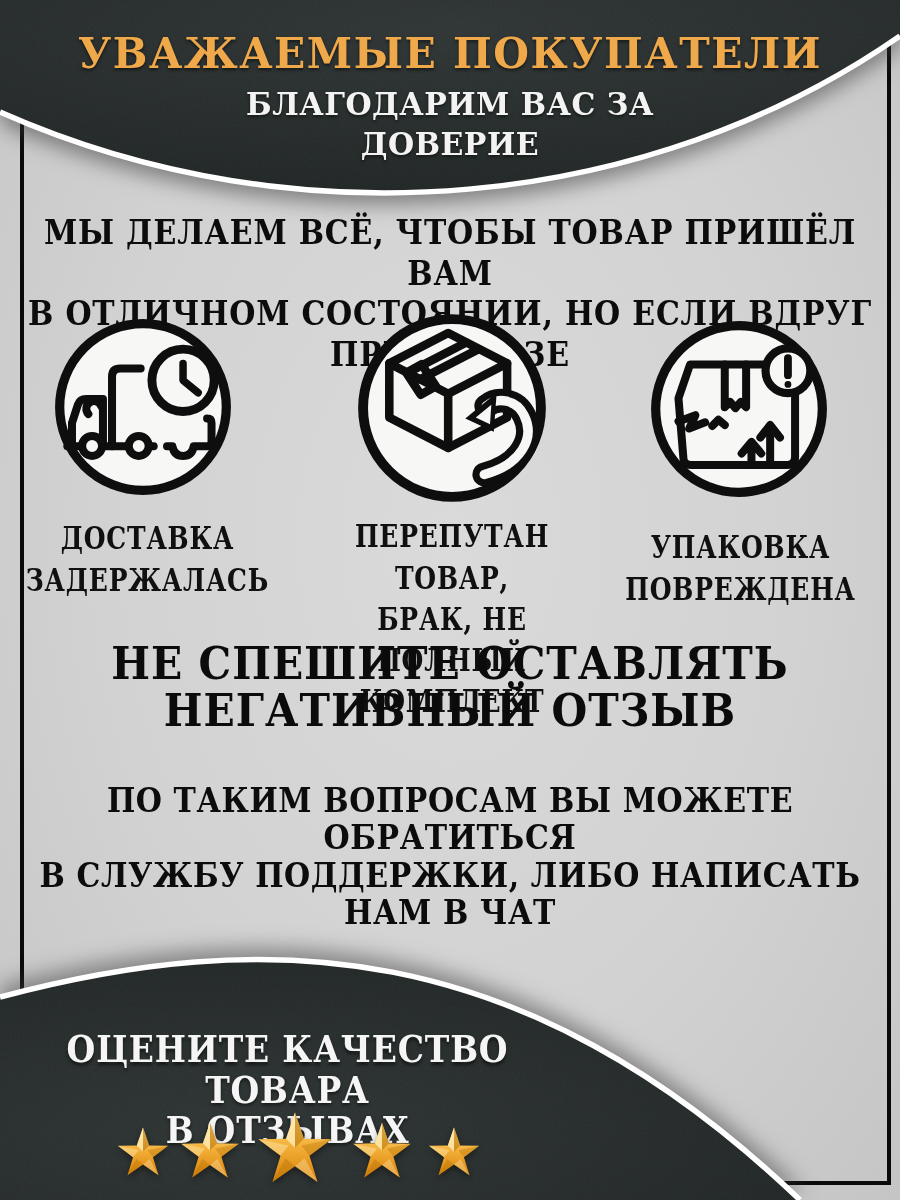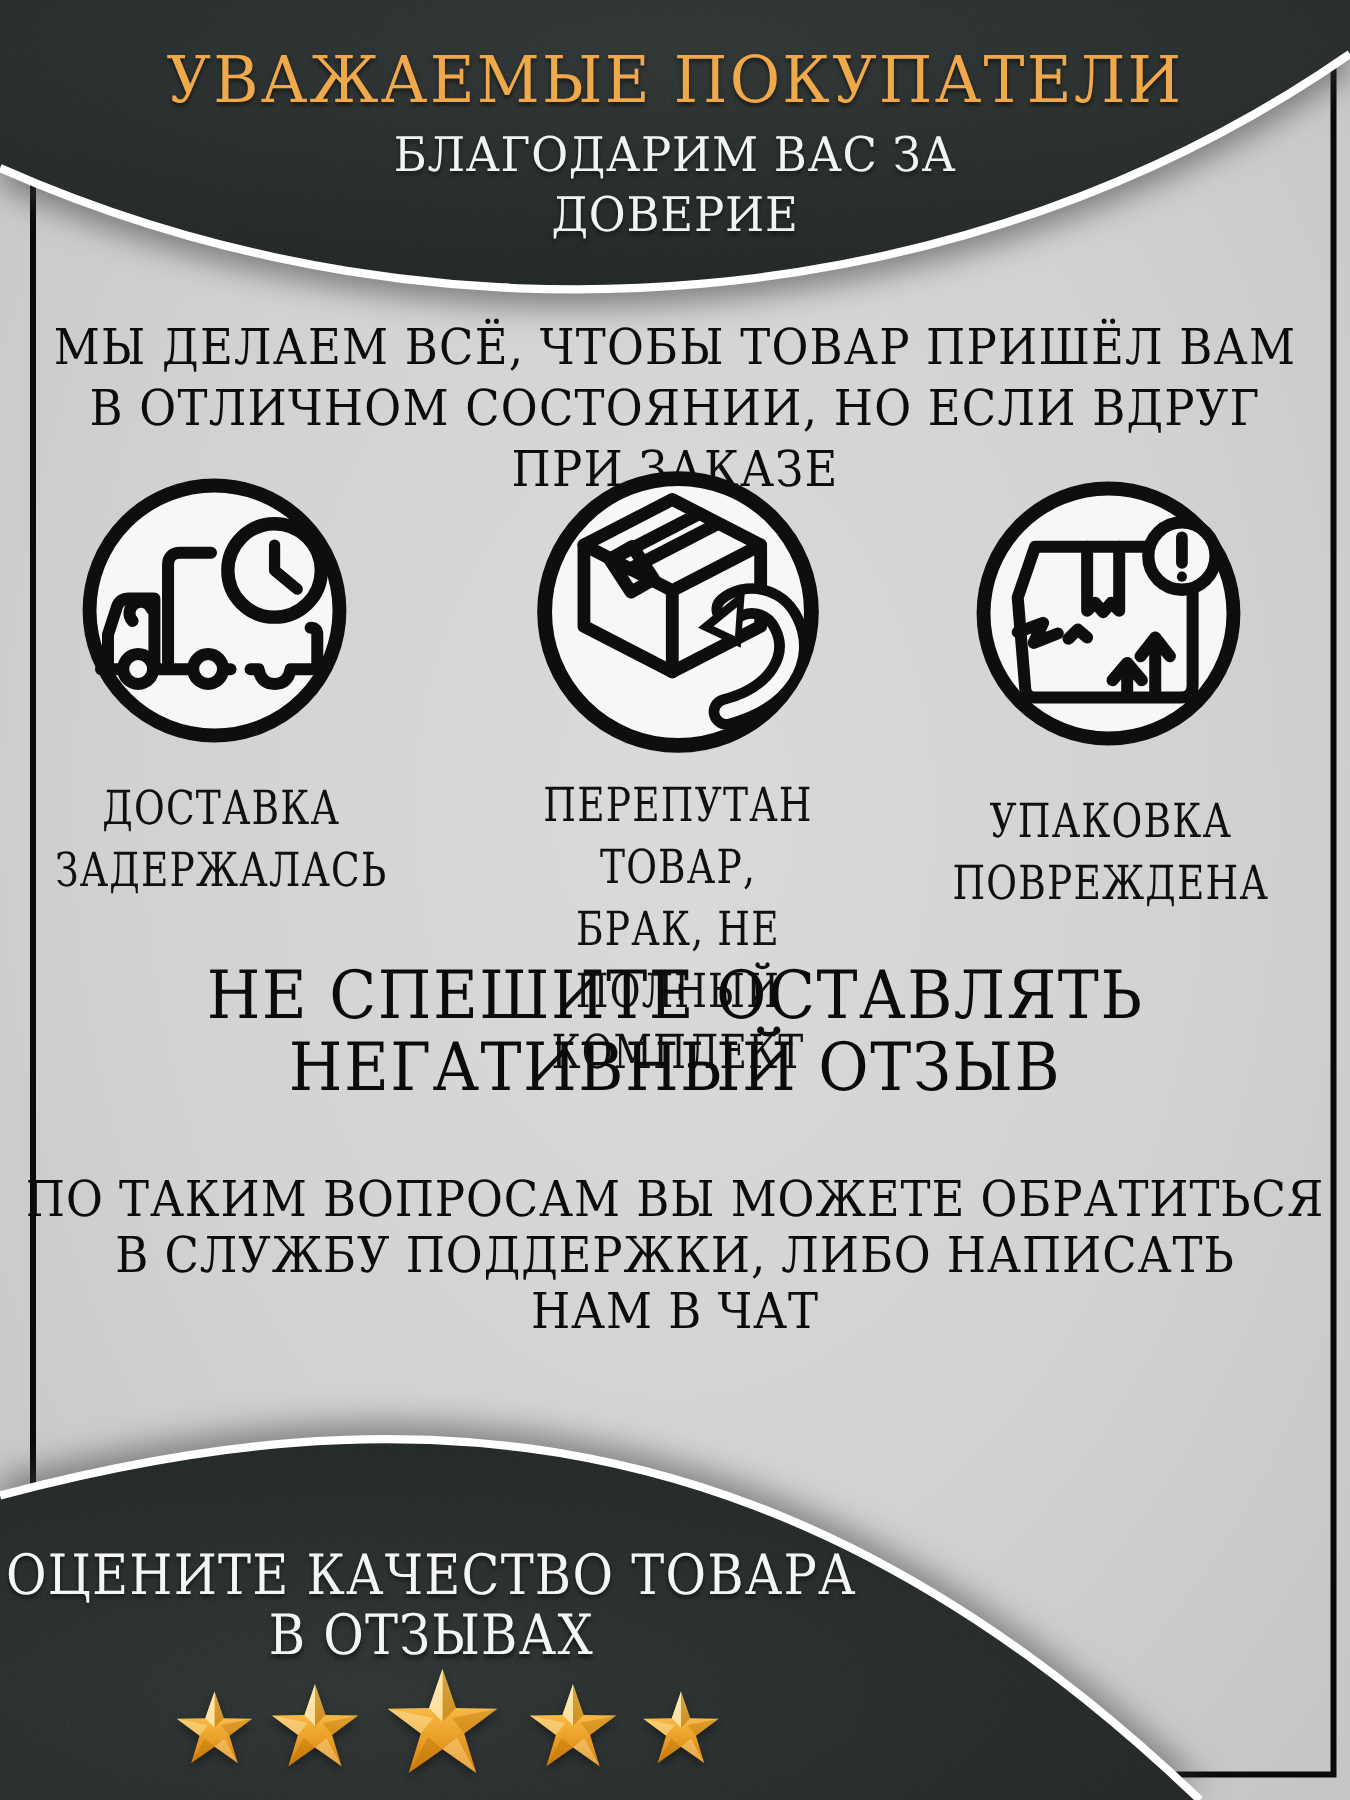--- a/index.html
+++ b/index.html
@@ -1,20 +1,20 @@
 <!DOCTYPE html>
 <html><head>
 <meta charset="utf-8">
 <style>
   html,body{margin:0;padding:0;}
   .poster{
     position:relative; width:900px; height:1200px; overflow:hidden;
     background: radial-gradient(ellipse at 50% 45%, #dadada 0%, #d2d2d2 55%, #c5c5c5 100%);
     font-family:"DejaVu Serif","Liberation Serif",serif;
-    font-weight:normal;
+    font-weight:bold;
   }
   .frame{
     position:absolute; left:20px; top:12px; right:9px; bottom:15px;
     border:4px solid #0a0a0a; z-index:1;
   }
   .cap{ position:absolute; left:0; width:900px; z-index:2; }
   .top-cap{ top:0; height:250px; filter:drop-shadow(0 9px 10px rgba(60,60,60,.55)); }
   .bottom-cap{ top:940px; height:260px; filter:drop-shadow(0 -9px 10px rgba(60,60,60,.5)); }
   .txt{ position:absolute; z-index:3; text-align:center; transform-origin:50% 0; }
   .txt span{ display:block; }

